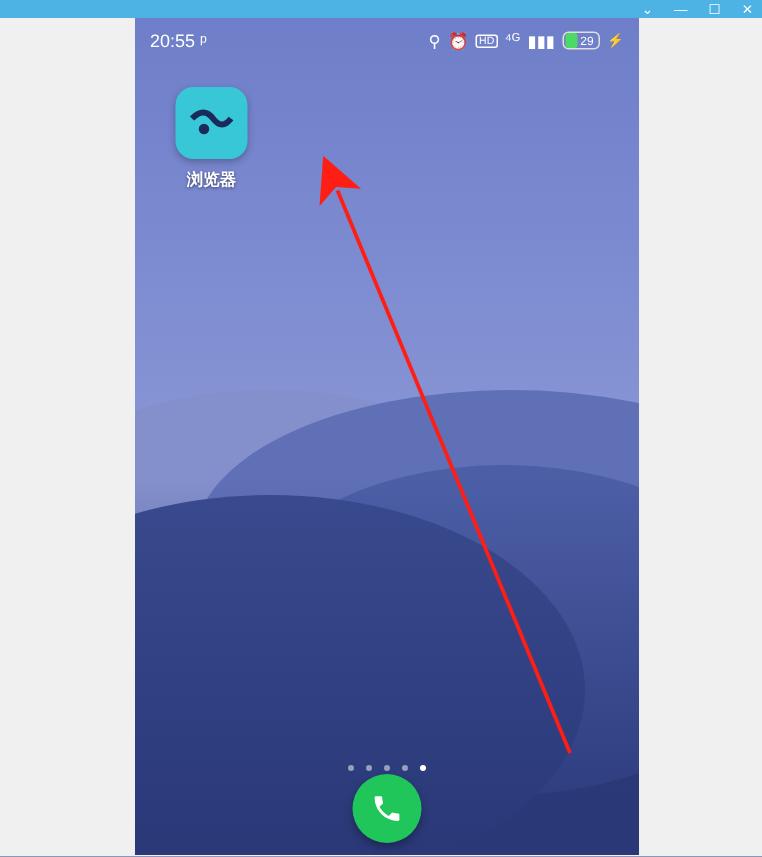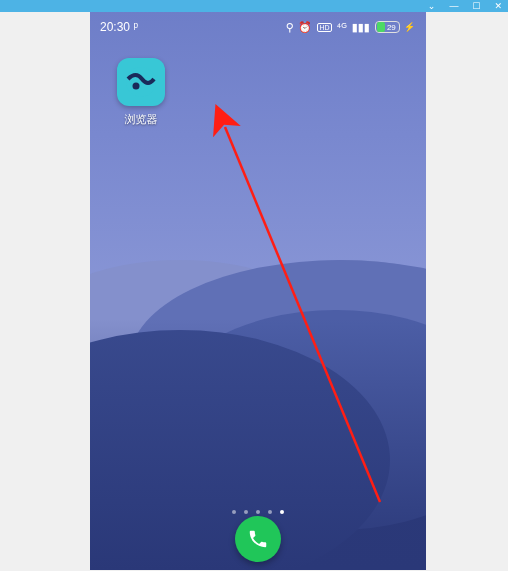--- a/index.html
+++ b/index.html
@@ -93,20 +93,21 @@
   .batt-fill { height: 100%; width: 8px; background: #4cd964; border-radius: 2px; }
   .batt-txt { font-size: 8px; padding: 0 2px; }
   .bolt { font-size: 9px; }
 
   .app-row {
     position: relative;
     z-index: 5;
     display: flex;
     gap: 24px;
     padding: 20px 0 0 20px;
+    font-weight: bold;
   }
   .app {
     display: flex;
     flex-direction: column;
     align-items: center;
     width: 62px;
   }
   .app-icon {
     width: 48px; height: 48px;
     border-radius: 12px;
@@ -183,21 +184,21 @@
       <div class="dune d4"></div>
       <div class="dune d3"></div>
       <div class="dune d2"></div>
       <div class="dune d1"></div>
     </div>
     <div class="blend"></div>
   </div>
 
   <div class="status-bar">
     <div>
-      <span>20:30</span>
+      <span>20:55</span>
       <span>ᵖ</span>
     </div>
     <div class="status-right">
       <span>⚲</span>
       <span>⏰</span>
       <span style="border:1px solid #fff;border-radius:2px;padding:0 1px;font-size:7px;">HD</span>
       <span>⁴ᴳ</span>
       <span>▮▮▮</span>
       <span class="batt">
         <span class="batt-fill"></span>

